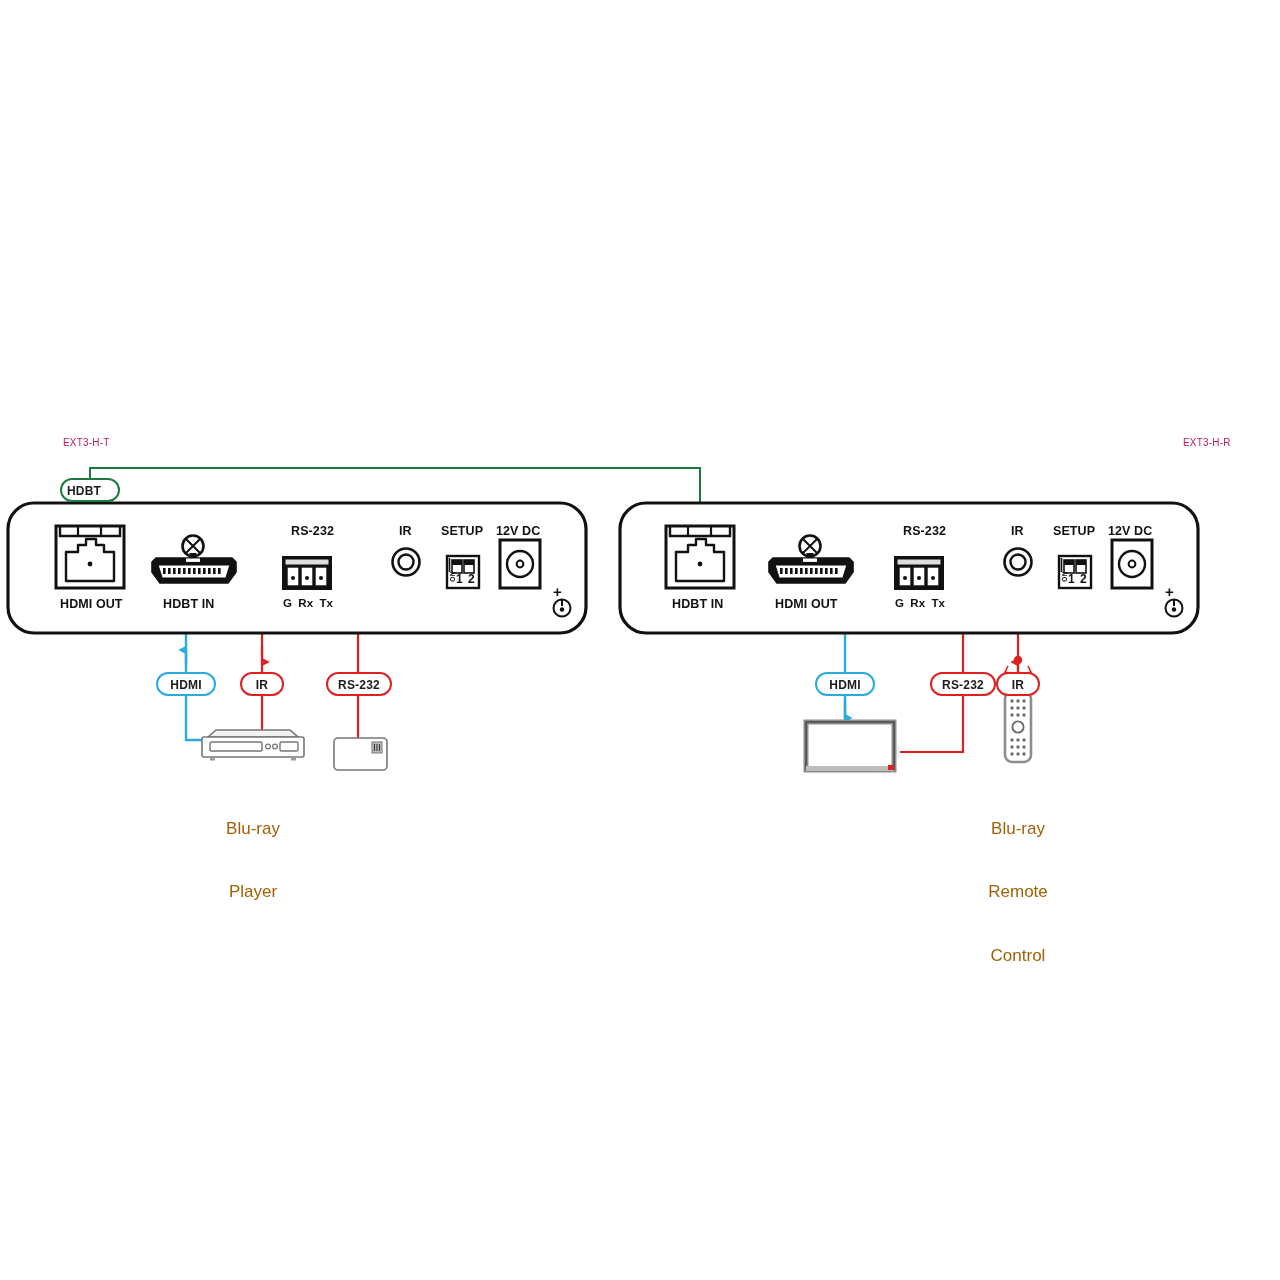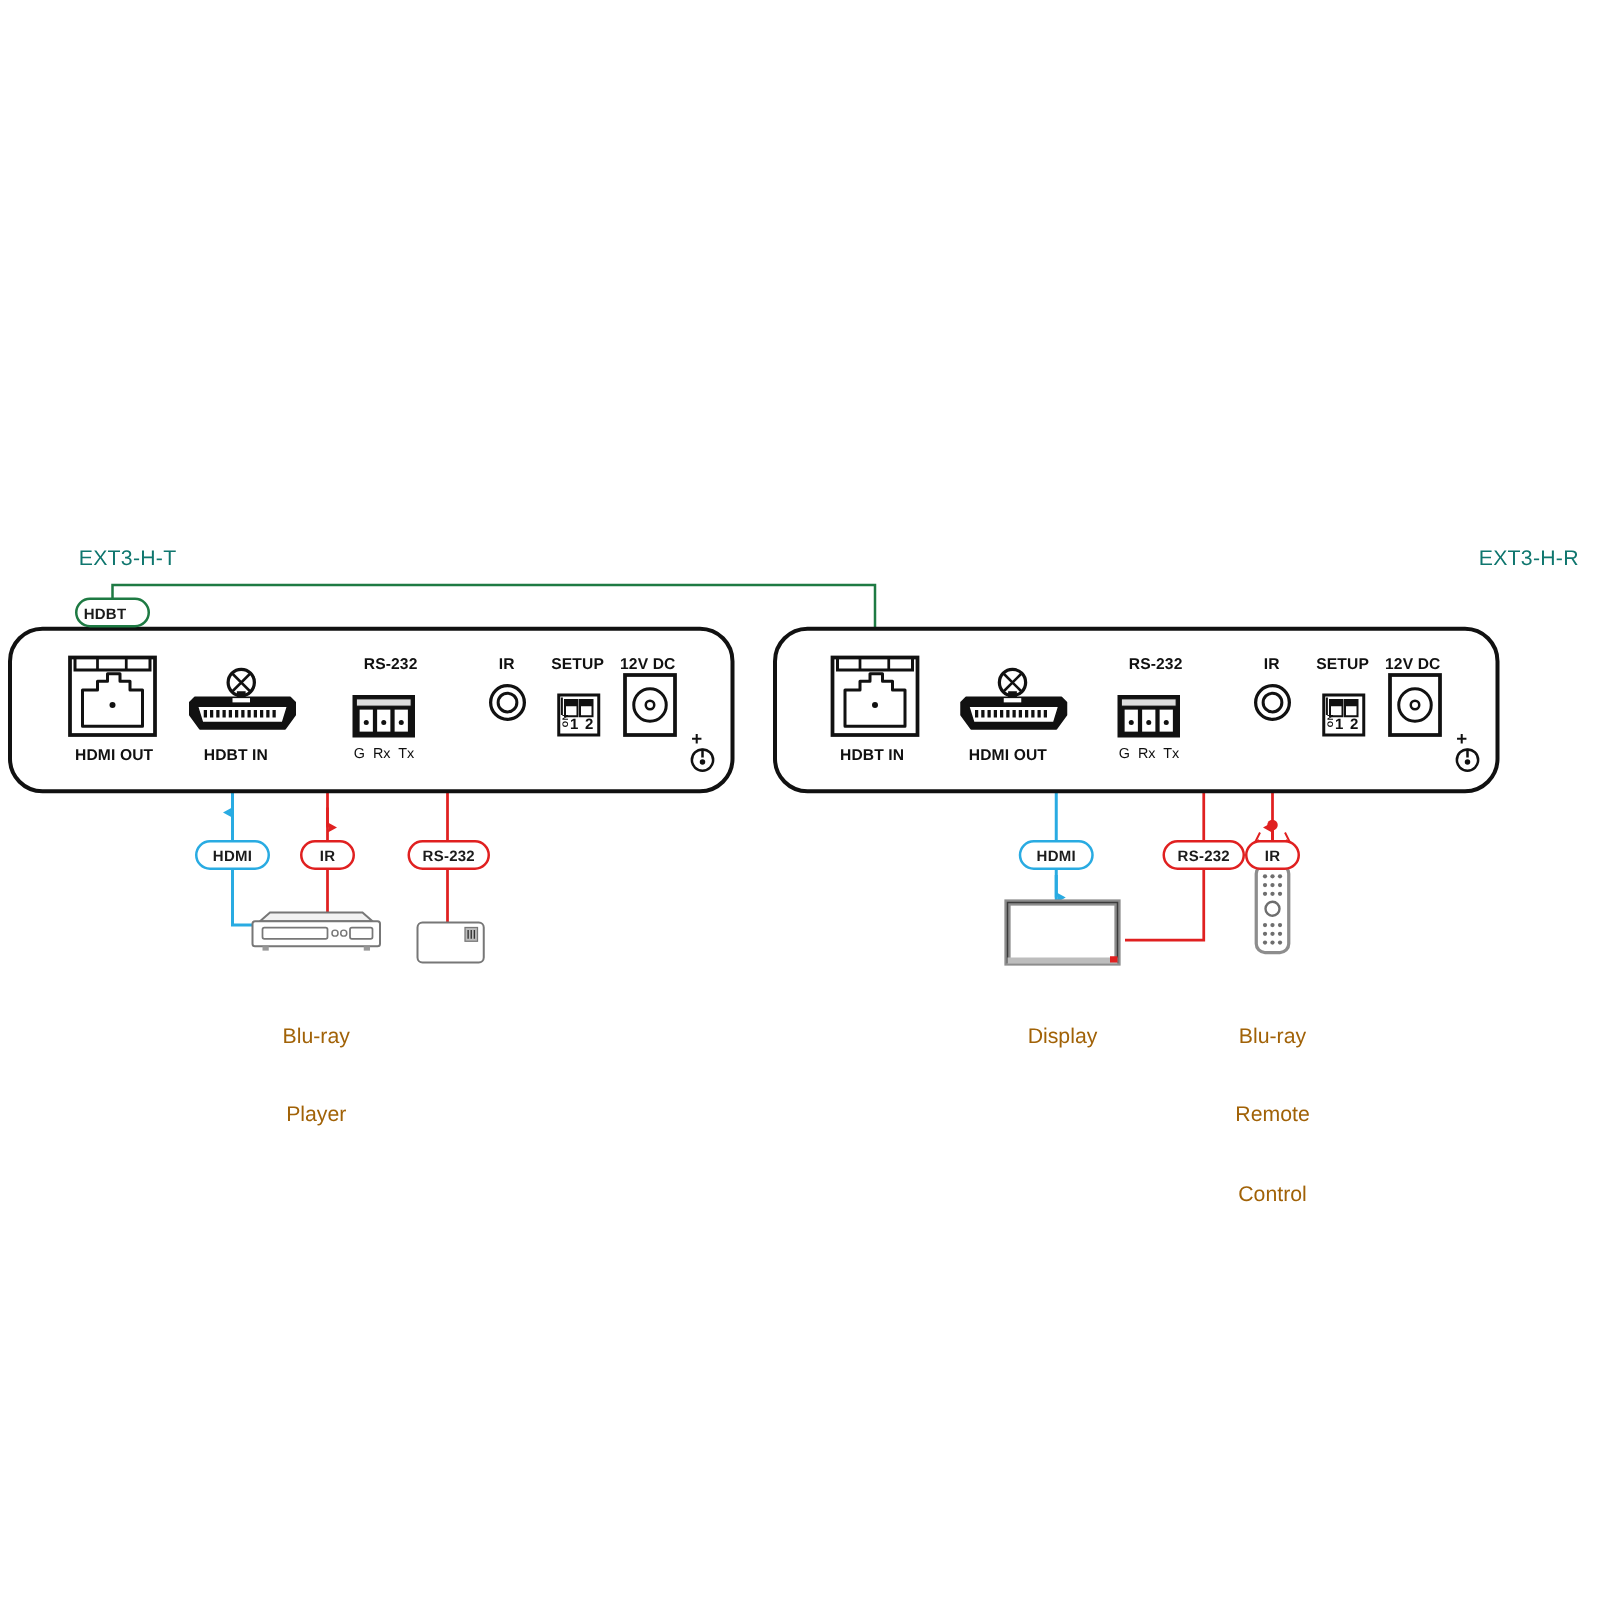--- a/index.html
+++ b/index.html
@@ -3,23 +3,23 @@
 <meta charset="utf-8">
 <title>EXT3-H-T / EXT3-H-R Connection Diagram</title>
 <style>
   html,body{margin:0;padding:0;background:#ffffff;}
   body{width:1280px;height:1280px;position:relative;
        font-family:"Liberation Sans","DejaVu Sans",sans-serif;
        -webkit-font-smoothing:antialiased;}
   #stage{position:absolute;inset:0;width:1280px;height:1280px;overflow:hidden;}
   svg.layer{position:absolute;left:0;top:0;width:1280px;height:1280px;}
   .txt{position:absolute;white-space:pre;color:#3b3b3b;}
-  .model-label{font-size:17px;color:#0f766e;letter-spacing:.2px;}
+  .model-label{font-size:10px;color:#be185d;letter-spacing:.2px;}
   .port-label{font-size:12.5px;font-weight:700;color:#111;letter-spacing:.1px;}
-  .port-label-sm{font-size:11.5px;font-weight:400;color:#111;}
+  .port-label-sm{font-size:11.5px;font-weight:700;color:#111;}
   .dev-label{font-size:17px;color:#a16207;text-align:center;line-height:1.25;}
   .badge-txt{font-size:12px;font-weight:700;color:#1b1b1b;letter-spacing:.2px;}
   .dip-on{font-size:6.5px;font-weight:700;color:#111;
           writing-mode:vertical-rl;transform:rotate(180deg);letter-spacing:.5px;}
   .dip-num{font-size:12px;font-weight:700;color:#111;}
   .plus{font-size:15px;font-weight:700;color:#111;}
 </style>
 </head>
 <body>
 
@@ -324,23 +324,20 @@
   <div class="txt badge-txt" style="left:816px;top:678px;width:58px;text-align:center;">HDMI</div>
   <div class="txt badge-txt" style="left:931px;top:678px;width:64px;text-align:center;">RS-232</div>
   <div class="txt badge-txt" style="left:997px;top:678px;width:42px;text-align:center;">IR</div>
 
   <div class="txt dev-label" style="left:178px;top:775px;width:150px;">
     <div>Blu-ray</div>
     <div>Player</div>
   </div>
 
 
-  <div class="txt dev-label" style="left:790px;top:775px;width:120px;">
-    <div>Display</div>
-  </div>
 
   <div class="txt dev-label" style="left:953px;top:775px;width:130px;">
     <div>Blu-ray</div>
     <div>Remote</div>
     <div>Control</div>
   </div>
 
 </div>
 
 </body></html>

